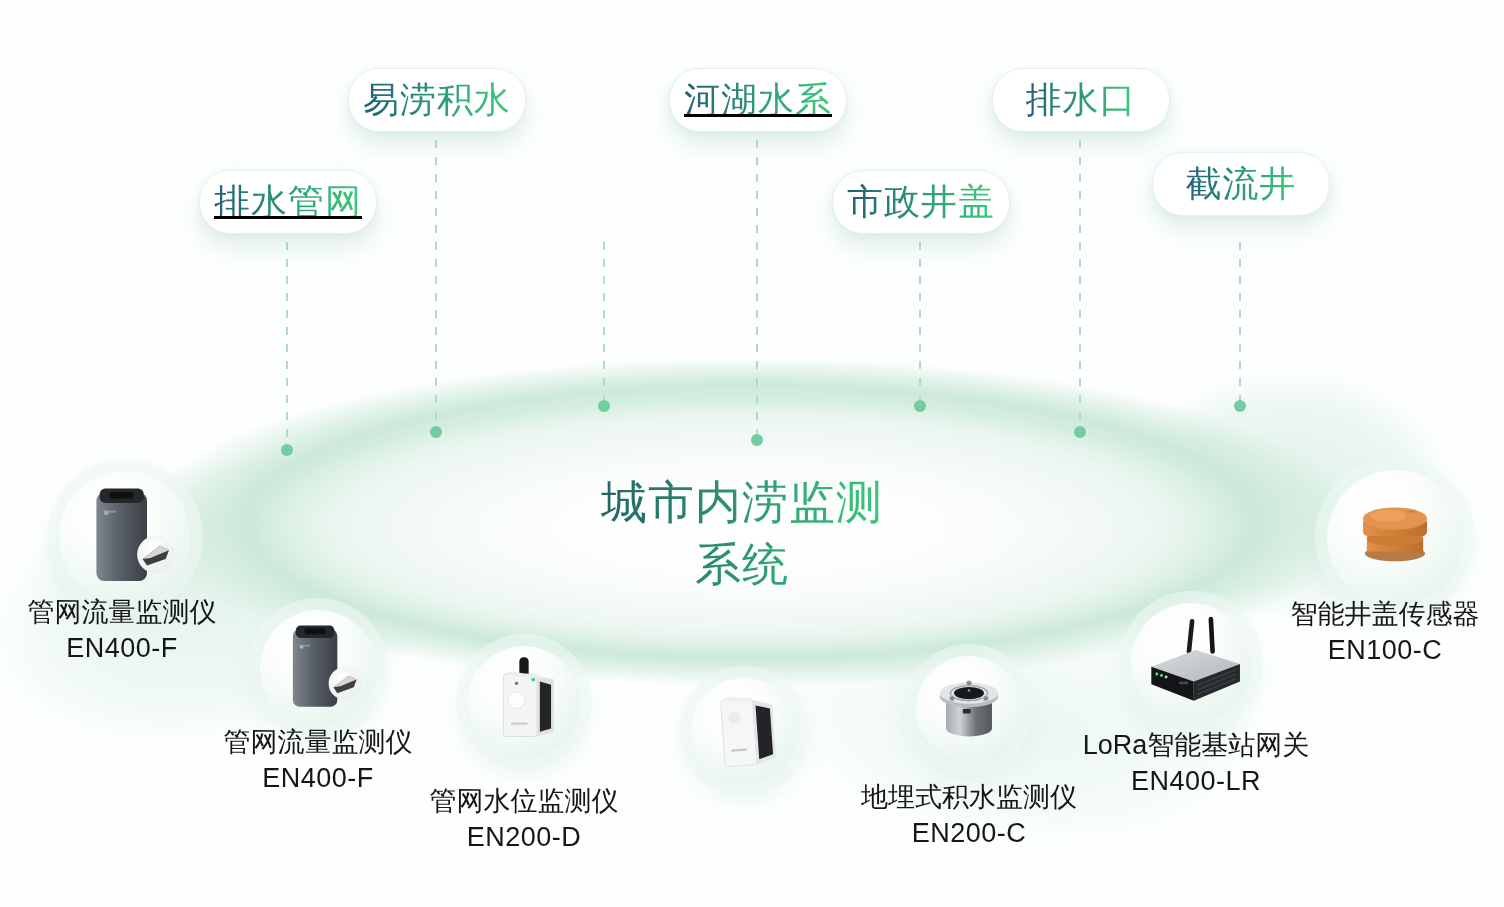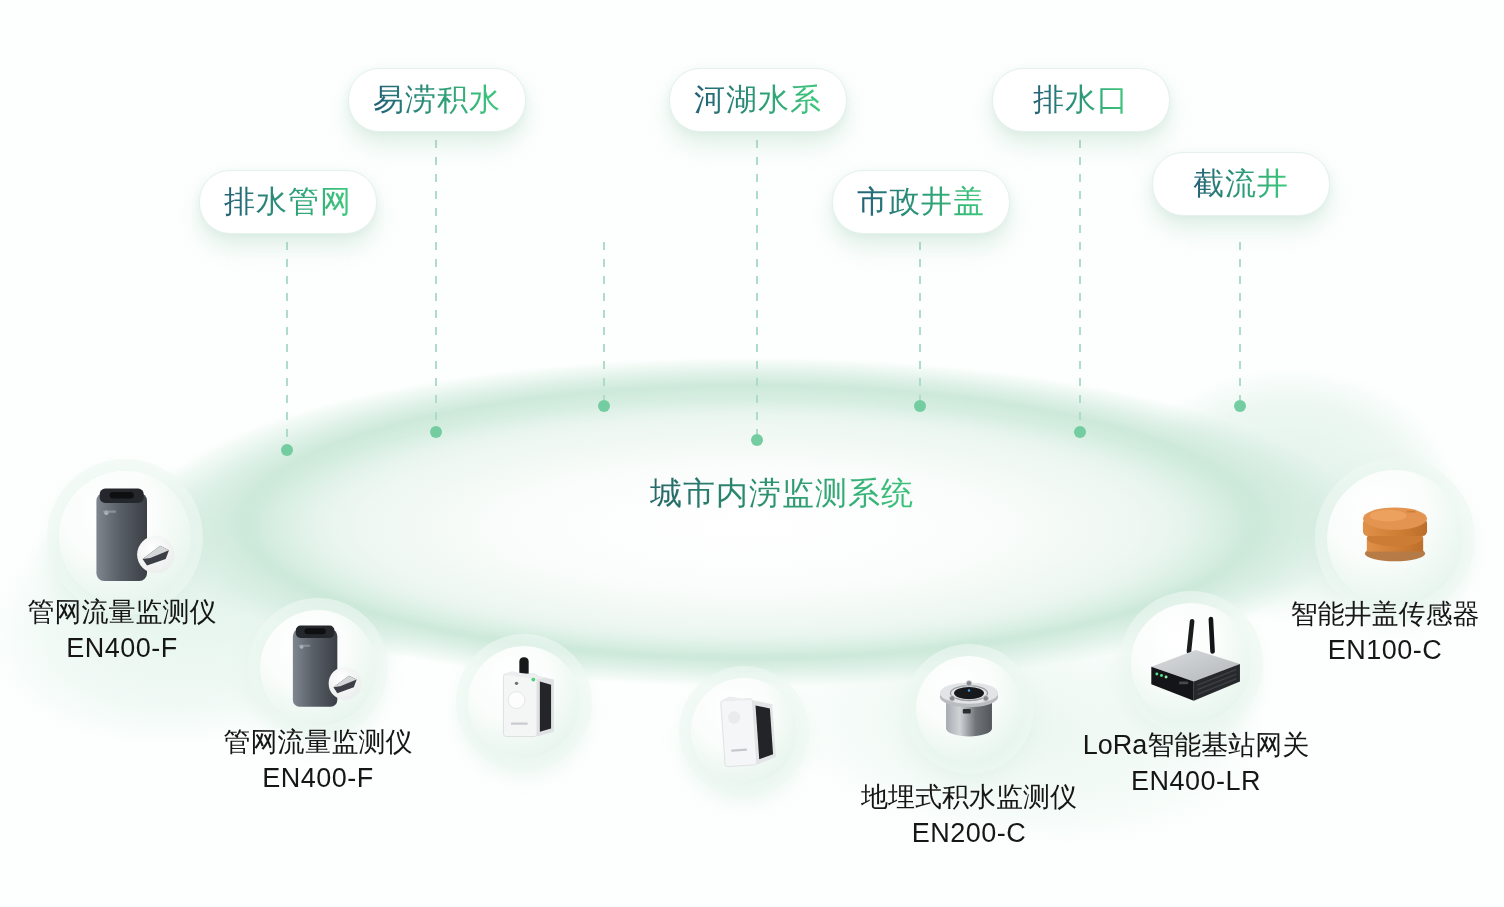--- a/index.html
+++ b/index.html
@@ -22,39 +22,39 @@
     background:radial-gradient(closest-side,
       #ffffff 0%,#fcfefd 30%,#f0f8f3 50%,#e4f3ec 64%,
       #d6eee1 75%,#cde9da 83%,rgba(205,233,218,.5) 92%,rgba(205,233,218,0) 100%);
   }
   .ring-inner{
     position:absolute;left:255px;top:400px;width:990px;height:255px;border-radius:50%;
     background:radial-gradient(closest-side,#ffffff 0%,#fbfdfc 45%,#f0f8f3 75%,rgba(240,248,243,0) 100%);
   }
   
   .title{
-    position:absolute;left:627px;top:472px;width:310px;text-align:center;
-    font-size:32px;font-weight:500;letter-spacing:1px;
+    position:absolute;left:587px;top:472px;width:310px;text-align:center;
+    font-size:46px;font-weight:500;letter-spacing:1px;
     background:linear-gradient(90deg,#235f66 0%,#2f9c72 55%,#3ecb7c 100%);
     -webkit-background-clip:text;background-clip:text;color:transparent;
   }
   
   .pill{
     position:absolute;width:176px;height:62px;border-radius:31px;background:#ffffff;
     border:1px solid #e4f1ed;
     box-shadow:0 14px 26px rgba(168,209,190,.30),0 3px 8px rgba(178,214,198,.22);
     display:flex;align-items:center;justify-content:center;
   }
   .pill span{
-    font-size:31px;font-weight:500;letter-spacing:1px;
+    font-size:36px;font-weight:500;letter-spacing:1px;
     background:linear-gradient(90deg,#235f78 0%,#2e9e77 55%,#3ecb7c 100%);
     -webkit-background-clip:text;background-clip:text;color:transparent;
   }
-  .pill-1{left:348px;top:68px;}  .pill-2{left:669px;top:68px;}  .pill-3{left:992px;top:68px;}
-  .pill-4{left:199px;top:170px;} .pill-5{left:516px;top:170px;} .pill-6{left:832px;top:170px;} .pill-7{left:1152px;top:152px;}
+  .pill-1{left:348px;top:68px;}  .pill-2{left:669px;top:68px;text-decoration:underline;}  .pill-3{left:992px;top:68px;}
+  .pill-4{left:199px;top:170px;text-decoration:underline;} .pill-5{left:516px;top:170px;} .pill-6{left:832px;top:170px;} .pill-7{left:1152px;top:152px;}
   
   .line{
     position:absolute;width:2px;
     background:repeating-linear-gradient(to bottom,#aedcc8 0 8px,rgba(0,0,0,0) 8px 17px);
   }
   .line .dot{
     position:absolute;left:-5px;bottom:-6px;width:12px;height:12px;border-radius:50%;
     background:#74cda1;
   }
   .line-1{left:286px;top:242px;height:208px;}
@@ -273,20 +273,24 @@
   </div>
 
   <div class="dev-label dev-label-1">
     <div class="name">管网流量监测仪</div>
     <div class="model">EN400-F</div>
   </div>
   <div class="dev-label dev-label-2">
     <div class="name">管网流量监测仪</div>
     <div class="model">EN400-F</div>
   </div>
+  <div class="dev-label dev-label-3">
+    <div class="name">管网水位监测仪</div>
+    <div class="model">EN200-D</div>
+  </div>
   <div class="dev-label dev-label-5">
     <div class="name">地埋式积水监测仪</div>
     <div class="model">EN200-C</div>
   </div>
   <div class="dev-label dev-label-6">
     <div class="name">LoRa智能基站网关</div>
     <div class="model">EN400-LR</div>
   </div>
   <div class="dev-label dev-label-7">
     <div class="name">智能井盖传感器</div>

